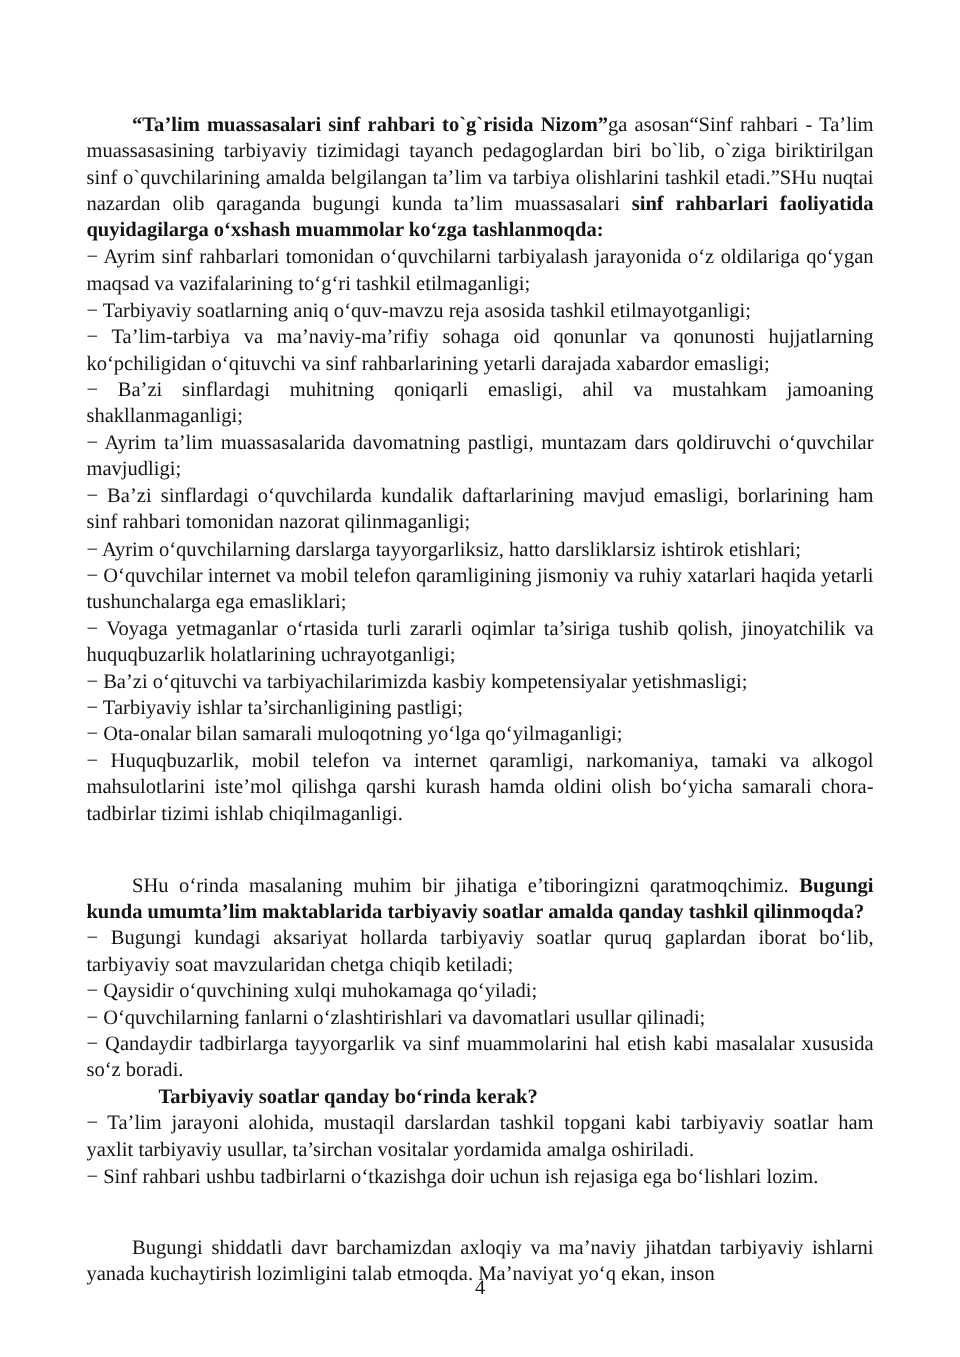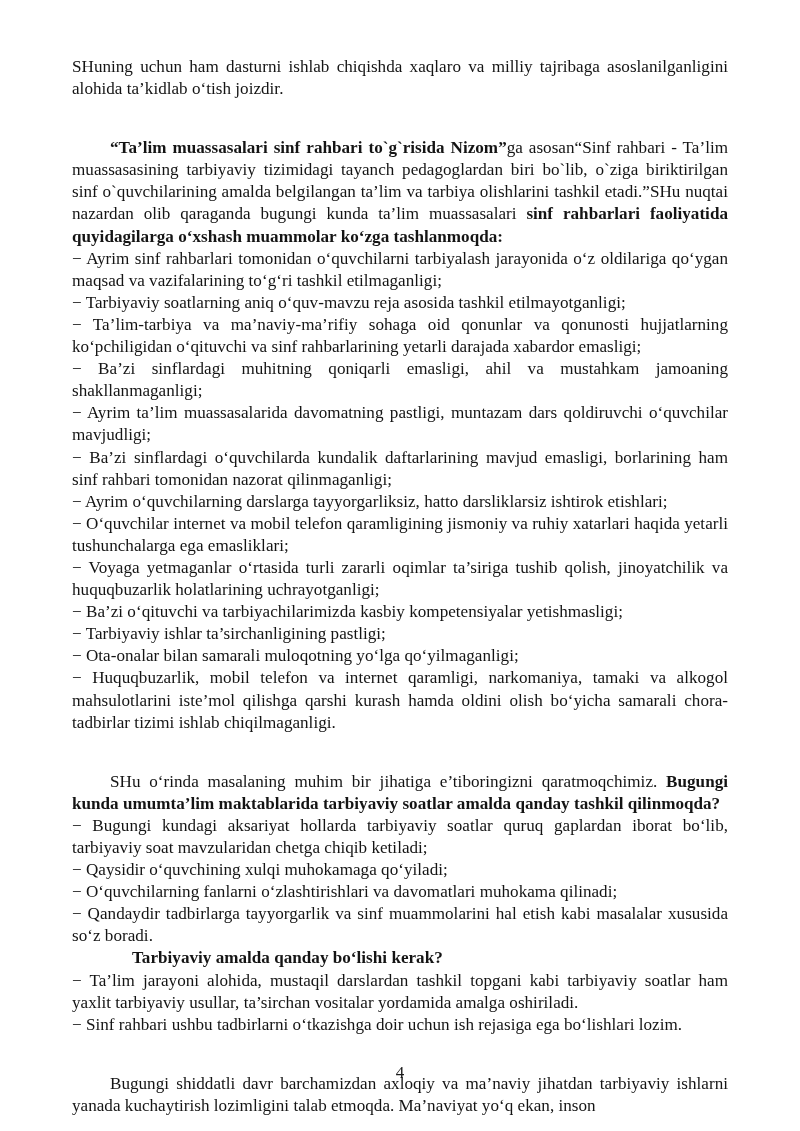--- a/index.html
+++ b/index.html
@@ -60,21 +60,20 @@
   }
   
   .content p { -webkit-font-smoothing: antialiased; }
 </style>
 </head>
 <body>
 
 <div class="page">
   <div class="content">
 
-    <p class="body">SHuning uchun ham dasturni ishlab chiqishda xaqlaro va milliy tajribaga asoslanilganligini alohida ta’kidlab o‘tish joizdir.</p>
 
     <p class="indent">
       <span class="b">“Ta’lim muassasalari sinf rahbari to`g`risida Nizom”</span><span>ga asosan“Sinf rahbari - Ta’lim muassasasining tarbiyaviy tizimidagi tayanch pedagoglardan biri bo`lib, o`ziga biriktirilgan sinf o`quvchilarining amalda belgilangan ta’lim va tarbiya olishlarini tashkil etadi.”SHu nuqtai nazardan olib qaraganda bugungi kunda ta’lim muassasalari </span><span class="b">sinf rahbarlari faoliyatida quyidagilarga o‘xshash muammolar ko‘zga tashlanmoqda:</span>
     </p>
 
     <p class="body">− Ayrim sinf rahbarlari tomonidan o‘quvchilarni tarbiyalash jarayonida o‘z oldilariga qo‘ygan maqsad va vazifalarining to‘g‘ri tashkil etilmaganligi;</p>
     <p class="body">− Tarbiyaviy soatlarning aniq o‘quv-mavzu reja asosida tashkil etilmayotganligi;</p>
     <p class="body">− Ta’lim-tarbiya va ma’naviy-ma’rifiy sohaga oid qonunlar va qonunosti hujjatlarning ko‘pchiligidan o‘qituvchi va sinf rahbarlarining yetarli darajada xabardor emasligi;</p>
     <p class="body">− Ba’zi sinflardagi muhitning qoniqarli emasligi, ahil va mustahkam jamoaning shakllanmaganligi;</p>
     <p class="body">− Ayrim ta’lim muassasalarida davomatning pastligi, muntazam dars qoldiruvchi o‘quvchilar mavjudligi;</p>
@@ -86,24 +85,24 @@
     <p class="body">− Tarbiyaviy ishlar ta’sirchanligining pastligi;</p>
     <p class="body">− Ota-onalar bilan samarali muloqotning yo‘lga qo‘yilmaganligi;</p>
     <p class="body">− Huquqbuzarlik, mobil telefon va internet qaramligi, narkomaniya, tamaki va alkogol mahsulotlarini iste’mol qilishga  qarshi kurash hamda oldini olish bo‘yicha samarali chora-tadbirlar tizimi ishlab chiqilmaganligi.</p>
 
     <p class="indent">
       <span>SHu o‘rinda masalaning muhim bir jihatiga e’tiboringizni qaratmoqchimiz. </span><span class="b">Bugungi kunda umumta’lim maktablarida tarbiyaviy soatlar amalda qanday tashkil qilinmoqda?</span>
     </p>
 
     <p class="body">− Bugungi kundagi aksariyat hollarda tarbiyaviy soatlar quruq gaplardan iborat bo‘lib, tarbiyaviy soat mavzularidan chetga chiqib ketiladi;</p>
     <p class="body">− Qaysidir o‘quvchining xulqi muhokamaga qo‘yiladi;</p>
-    <p class="body">− O‘quvchilarning fanlarni o‘zlashtirishlari va davomatlari muhokama qilinadi;</p>
+    <p class="body">− O‘quvchilarning fanlarni o‘zlashtirishlari va davomatlari usullar qilinadi;</p>
     <p class="body">− Qandaydir tadbirlarga  tayyorgarlik va sinf muammolarini hal etish kabi masalalar xususida so‘z boradi.</p>
 
-    <p class="center-bold">Tarbiyaviy amalda qanday bo‘lishi kerak?</p>
+    <p class="center-bold">Tarbiyaviy soatlar qanday bo‘rinda kerak?</p>
 
     <p class="body">− Ta’lim jarayoni alohida, mustaqil darslardan tashkil topgani kabi tarbiyaviy soatlar ham yaxlit tarbiyaviy usullar, ta’sirchan vositalar yordamida amalga oshiriladi.</p>
     <p class="body">− Sinf rahbari ushbu tadbirlarni o‘tkazishga doir uchun ish rejasiga ega bo‘lishlari lozim.</p>
 
     <p class="indent">Bugungi shiddatli davr barchamizdan axloqiy va ma’naviy jihatdan tarbiyaviy ishlarni yanada kuchaytirish lozimligini talab etmoqda. Ma’naviyat yo‘q ekan, inson</p>
 
   </div>
 
   <div class="pageno">4</div>
 </div>

